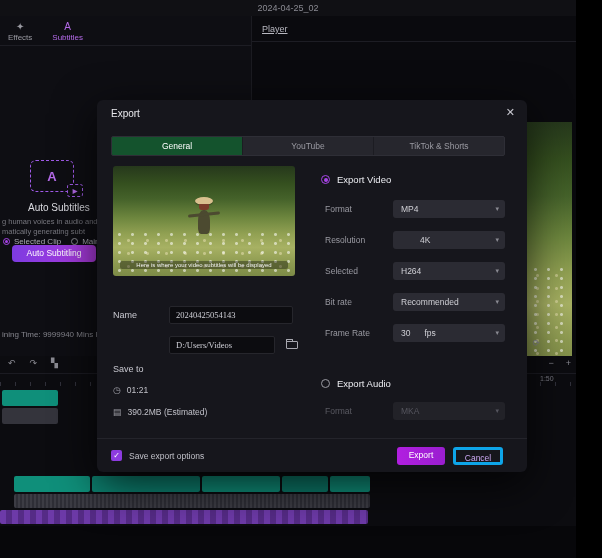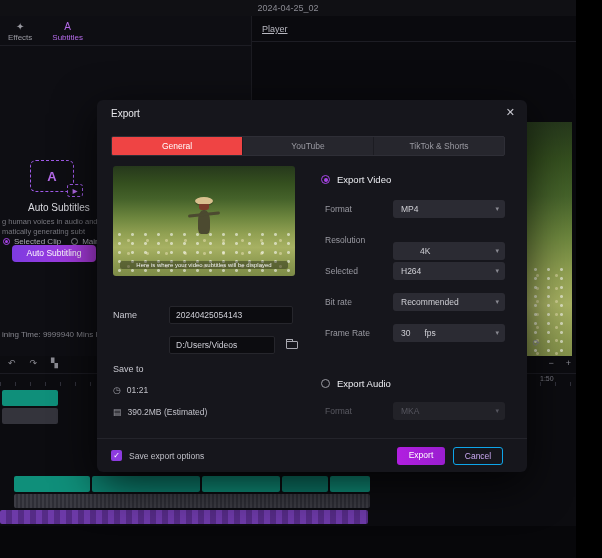--- a/index.html
+++ b/index.html
@@ -68,25 +68,25 @@
   .clip { position:absolute; height:16px; border-radius:2px; cursor:pointer; }
   .void-strip { position:absolute; top:170px; left:0; right:0; height:32px; background:#07070a; }
 
   
   .dialog { position:absolute; left:97px; top:100px; width:430px; height:372px; background:#16161c; border-radius:6px; box-shadow:0 12px 44px rgba(0,0,0,.75); z-index:10; }
   .dlg-title { position:absolute; left:14px; top:8px; font-size:10px; color:#e8e8ec; }
   .dlg-close { position:absolute; right:12px; top:6px; font-size:11px; color:#c8c8d0; cursor:pointer; }
   .dlg-tabs { position:absolute; left:14px; top:36px; width:394px; height:20px; display:flex; background:#26262d; border:1px solid #2e2e36; border-radius:2px; overflow:hidden; }
   .dlg-tab { flex:1; text-align:center; line-height:18px; font-size:8.5px; color:#9a9aa2; border-right:1px solid #1c1c22; cursor:pointer; }
   .dlg-tab:last-child { border-right:none; }
-  .dlg-tab.active { background:#ef4444; color:#ffffff; }
+  .dlg-tab.active { background:#14532d; color:#ffffff; }
   .thumb { position:absolute; left:16px; top:66px; width:182px; height:110px; border-radius:3px; overflow:hidden; }
   .caption { position:absolute; bottom:7px; left:4%; right:4%; text-align:center; font-size:6px; color:#f2f2f2; background:rgba(0,0,0,.35); padding:1px 2px; border-radius:2px; white-space:nowrap; overflow:hidden; }
   .fld-label { position:absolute; font-size:9px; color:#c8c8d0; line-height:18px; }
-  .txt-input { position:absolute; height:18px; background:#0c0c10; border:1px solid #26262c; border-radius:2px; color:#d0d0d8; font-size:8.5px; padding:0 6px; font-family:Liberation Sans, sans-serif; }
+  .txt-input { position:absolute; height:18px; background:#0c0c10; border:1px solid #26262c; border-radius:2px; color:#d0d0d8; font-size:8.5px; padding:0 6px; font-family:Liberation Serif, serif; }
   .folder-btn { position:absolute; left:186px; top:236px; width:18px; height:18px; border-radius:2px; display:flex; align-items:center; justify-content:center; cursor:pointer; }
   .folder-shape { width:12px; height:8px; border:1px solid #a8a8b0; border-radius:1px; position:relative; }
   .folder-shape::before { content:""; position:absolute; top:-3px; left:-1px; width:5px; height:2px; border:1px solid #a8a8b0; border-bottom:none; border-radius:1px 1px 0 0; }
   .meta-row { position:absolute; left:16px; display:flex; align-items:center; gap:6px; font-size:8.5px; color:#c0c0c8; }
   .meta-row .mi { font-size:9px; color:#9a9aa2; }
   .sec-radio { position:absolute; display:flex; align-items:center; gap:7px; cursor:pointer; }
   .sec-radio .lbl { font-size:9.5px; color:#ecedf2; }
   .rdo { width:9px; height:9px; border-radius:50%; border:1px solid #9a9aa2; position:relative; flex:0 0 auto; }
   .rdo.on { border-color:#a845e8; }
   .rdo.on::after { content:""; position:absolute; left:2px; top:2px; width:4px; height:4px; border-radius:50%; background:#a845e8; }
@@ -96,21 +96,21 @@
   .dd .sfx { margin-left:14px; }
   .dd.disabled { background:#222228; color:#55555e; cursor:default; }
   .dd.disabled .chev { color:#55555e; }
   .opt-label.disabled { color:#5a5a62; }
   .dlg-divider { position:absolute; left:0; right:0; top:338px; border-top:1px solid #24242b; }
   .chk { position:absolute; left:14px; top:350px; display:flex; align-items:center; gap:7px; cursor:pointer; }
   .chk-box { width:11px; height:11px; background:#8d3be0; border-radius:2px; color:#fff; font-size:8px; line-height:11px; text-align:center; }
   .chk-lbl { font-size:8.5px; color:#c0c0c8; }
   .btn { position:absolute; top:347px; height:18px; border-radius:3px; font-size:8.5px; text-align:center; line-height:17px; cursor:pointer; }
   .btn-export { right:82px; width:48px; background:linear-gradient(90deg,#b11fe0,#9a1ed0); color:#fff; }
-  .btn-cancel { right:24px; width:50px; background:transparent; border:1px solid #0ea5e9; color:#caa8f2; }
+  .btn-cancel { right:24px; width:50px; background:transparent; border:3px solid #0ea5e9; color:#caa8f2; }
 </style>
 </head>
 <body>
 
 <div id="app">
 
   <div class="topbar">
     <span class="title">2024-04-25_02</span>
   </div>
 
@@ -254,21 +254,21 @@
       <span class="lbl">Export Video</span>
     </div>
 
     <div class="opt-label" style="top:100px;">Format</div>
     <div class="dd" style="top:100px;">
       <span>MP4</span>
       <span class="chev">▾</span>
     </div>
 
     <div class="opt-label" style="top:131px;">Resolution</div>
-    <div class="dd" style="top:142px;padding-left:27px;">
+    <div class="dd" style="top:131px;padding-left:27px;">
       <span>4K</span>
       <span class="chev">▾</span>
     </div>
 
     <div class="opt-label" style="top:162px;">Selected</div>
     <div class="dd" style="top:162px;">
       <span>H264</span>
       <span class="chev">▾</span>
     </div>
 

